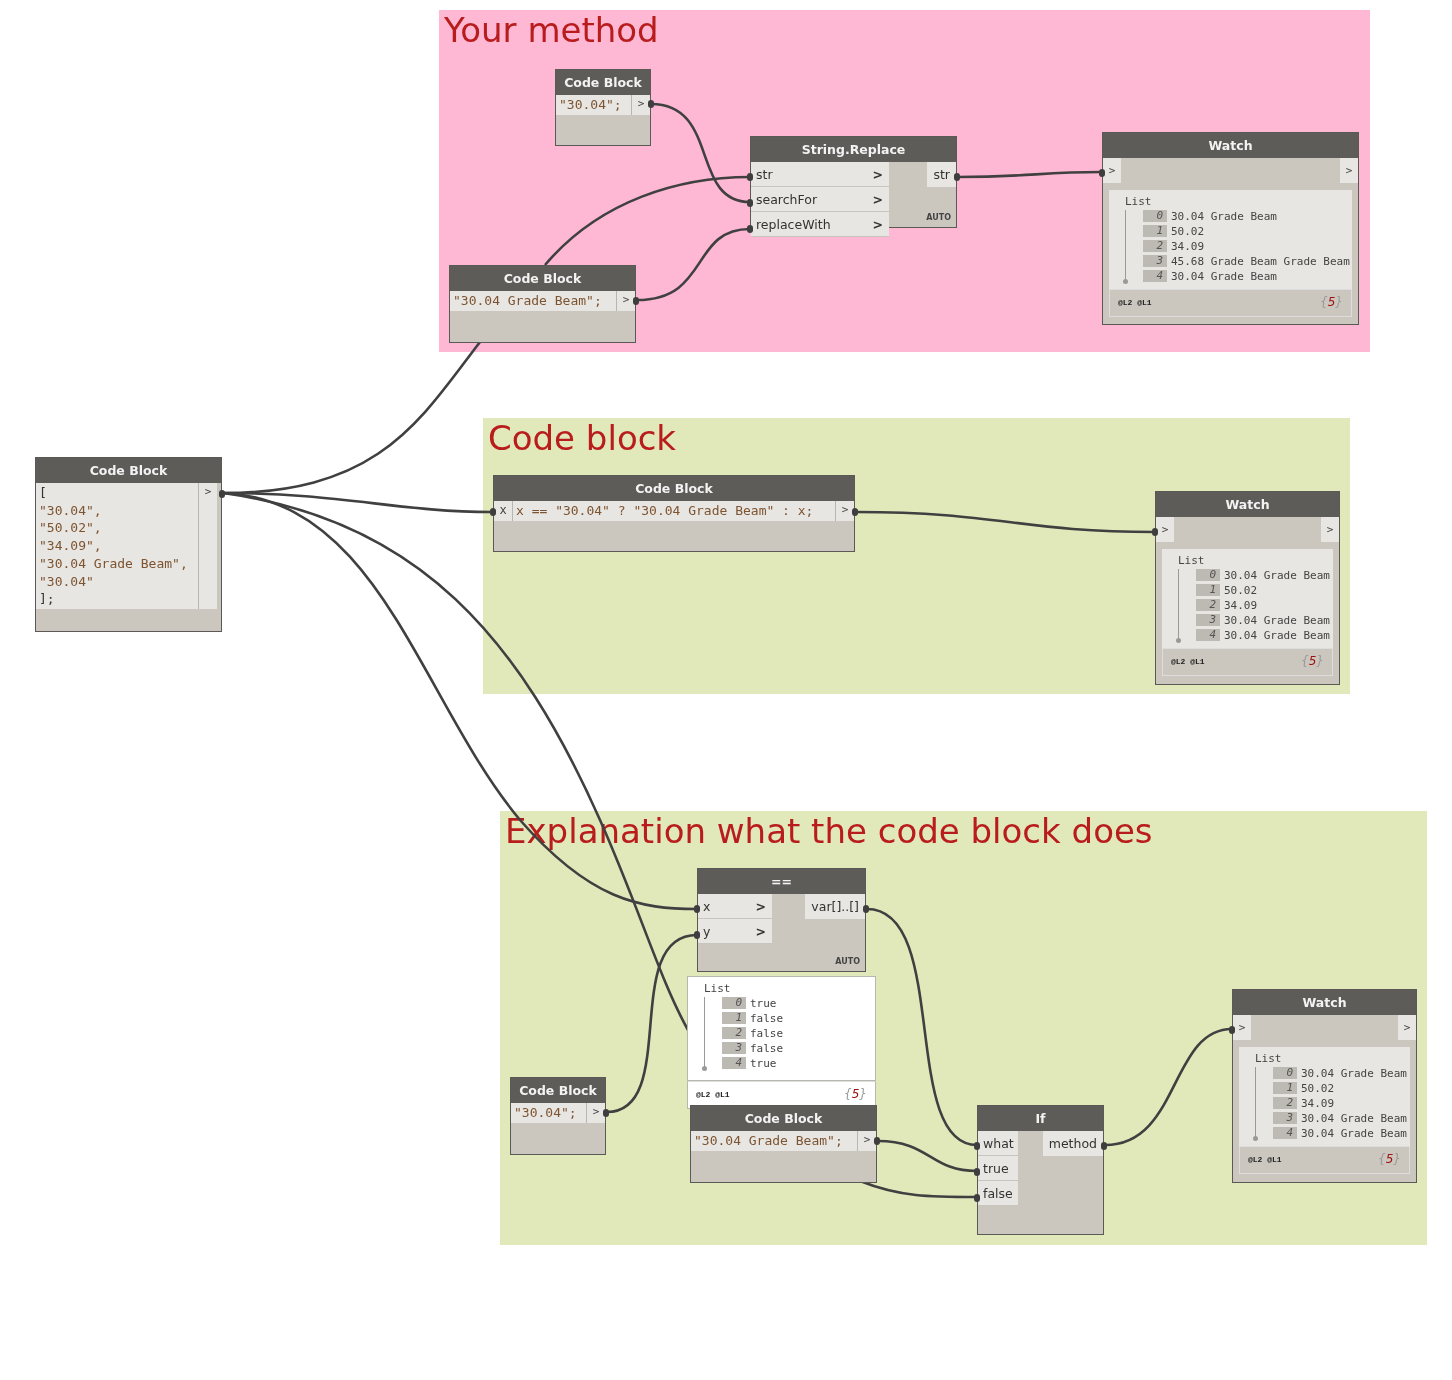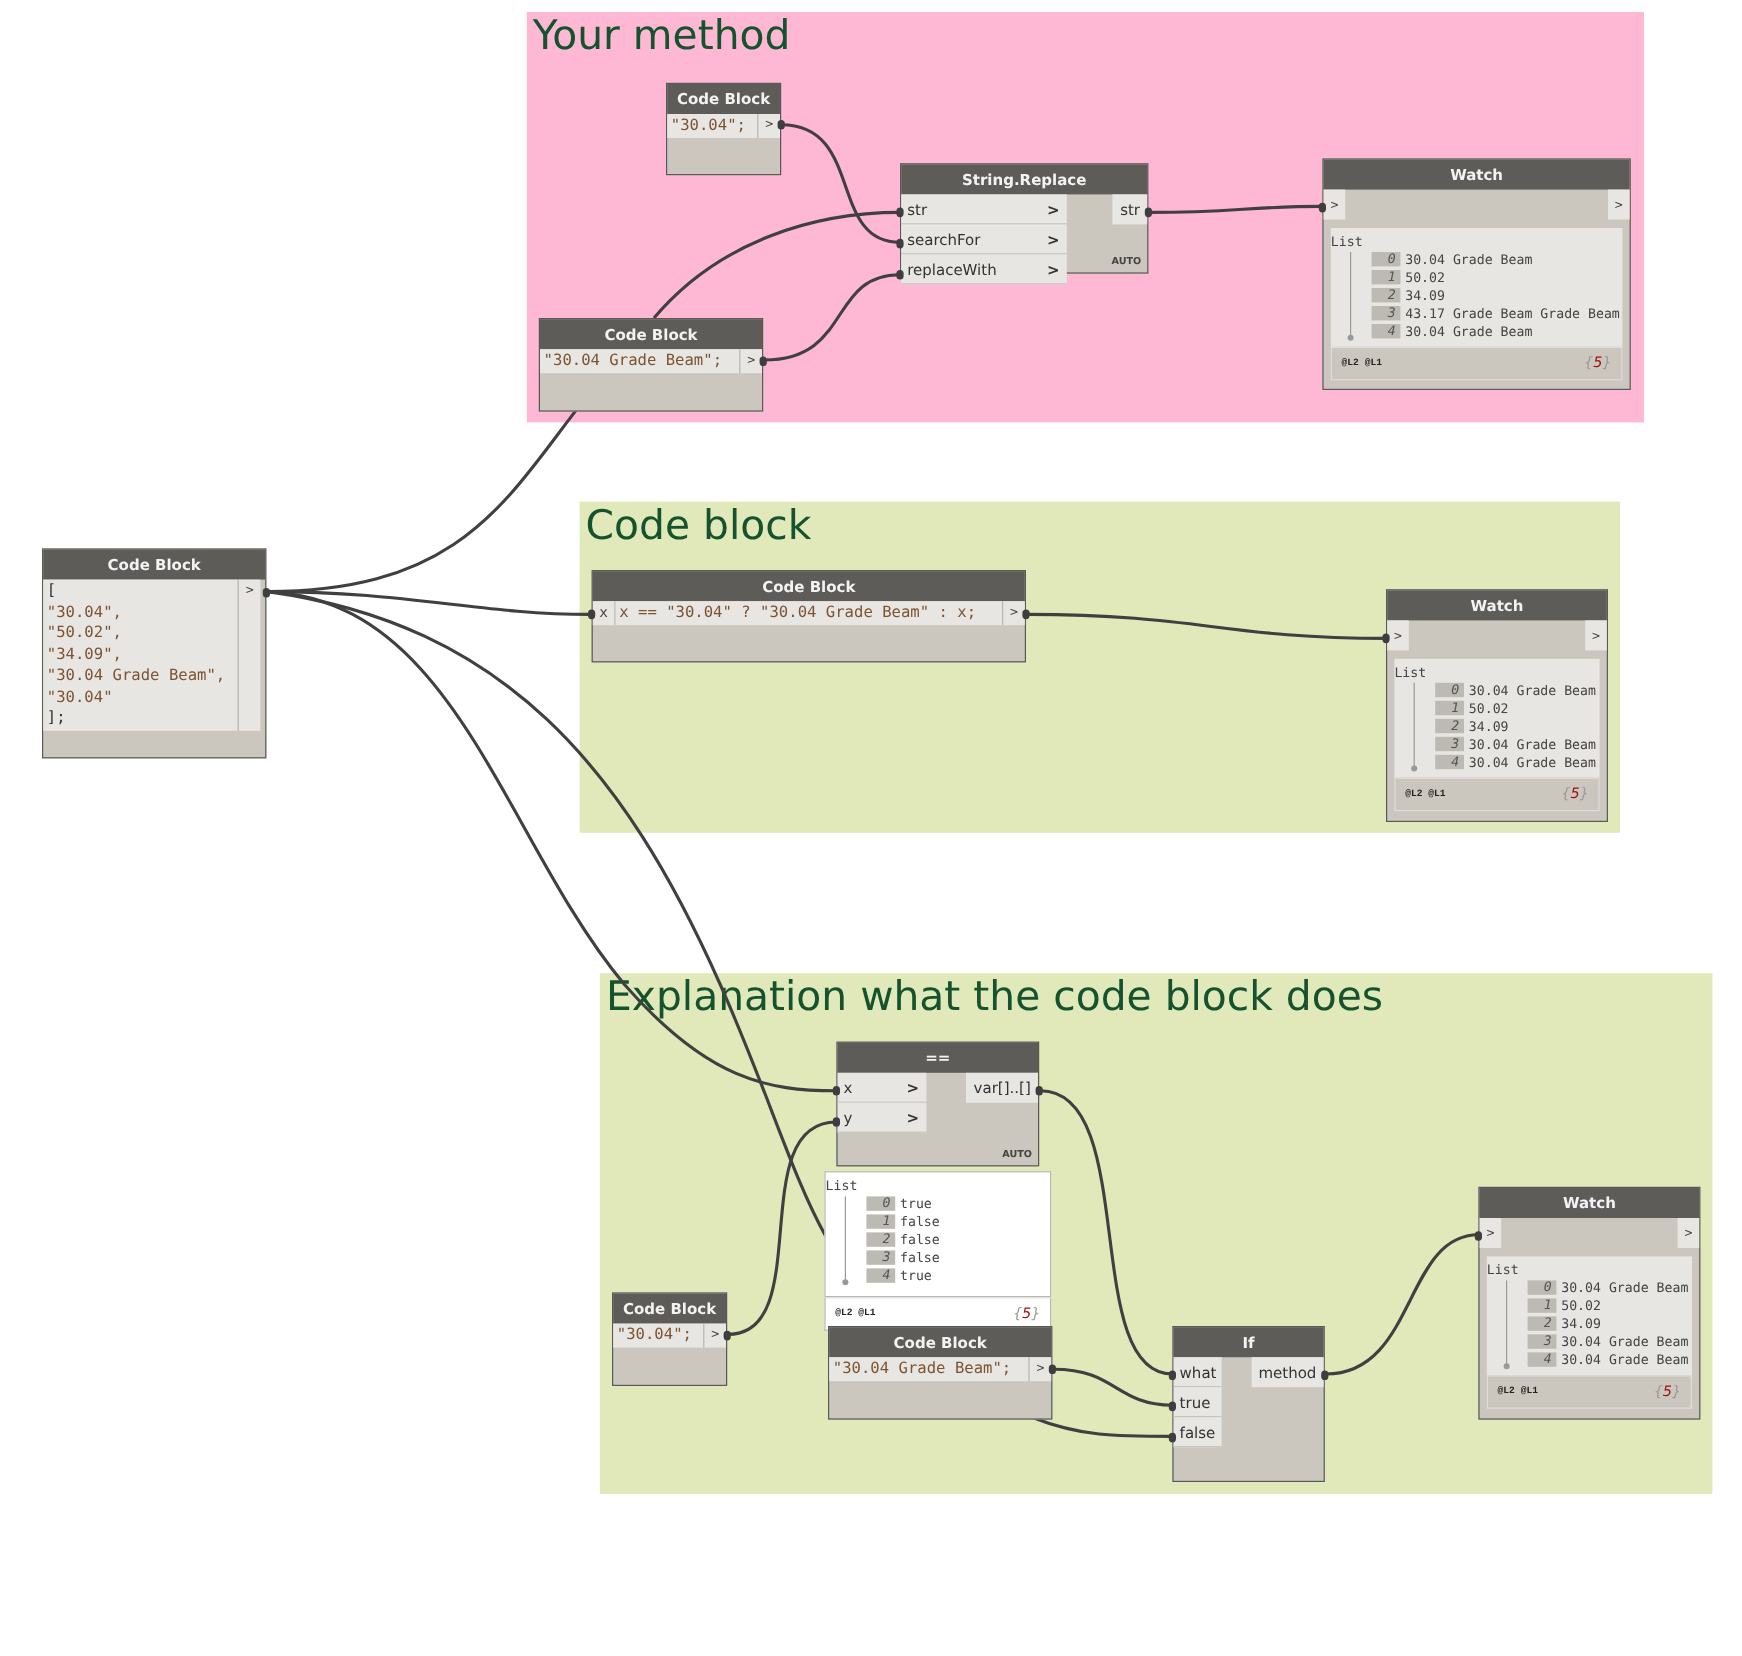--- a/index.html
+++ b/index.html
@@ -1,37 +1,37 @@
 <!DOCTYPE html>
 <html><head>
 <meta charset="utf-8">
 <style>
   html, body { margin:0; padding:0; background:#ffffff; }
   body { width:1452px; height:1380px; position:relative; overflow:hidden; font-family:"DejaVu Sans", sans-serif; }
   .group { position:absolute; }
-  .group-title { position:absolute; left:5px; top:0; font-size:34px; color:#14532d; font-family:"DejaVu Sans", sans-serif; white-space:nowrap; }
+  .group-title { position:absolute; left:5px; top:0; font-size:34px; color:#b91c1c; font-family:"DejaVu Sans", sans-serif; white-space:nowrap; }
   #wires { position:absolute; left:0; top:0; width:1452px; height:1380px; z-index:1; pointer-events:none; }
   .node { position:absolute; background:#cbc7bf; border:1px solid #5a5956; z-index:2; box-sizing:border-box; }
   .node-header { background:#5e5c59; color:#f3f3f3; font-size:12.5px; font-weight:bold; text-align:center; height:25px; line-height:25px; font-family:"DejaVu Sans", sans-serif; }
   .code-row { display:flex; align-items:stretch; }
   .code-text { background:#e8e6e2; color:#7d5431; font-family:"DejaVu Sans Mono", monospace; font-size:13px; padding:1px 3px; white-space:pre; line-height:18px; }
   .port-btn { background:#e8e6e2; border-left:1px solid #b9b6b0; color:#444; font-family:"DejaVu Sans Mono", monospace; font-size:11px; width:18px; text-align:center; line-height:18px; }
   .in-port { background:#e8e6e2; border-right:1px solid #b9b6b0; color:#444; font-family:"DejaVu Sans Mono", monospace; font-size:12px; width:18px; text-align:center; line-height:18px; }
   .dot { position:absolute; width:6px; height:8px; background:#3e3e3e; border-radius:3px; }
   .ports-in { position:absolute; left:0; top:25px; }
   .port-in { width:138px; height:25px; background:#e8e6e2; border-bottom:1px solid #c8c5bf; font-size:12.5px; color:#333; line-height:25px; padding-left:5px; box-sizing:border-box; position:relative; }
   .port-in .chev { position:absolute; right:6px; top:0; font-weight:bold; color:#333; }
   .port-out { position:absolute; right:0; height:25px; background:#e8e6e2; font-size:12.5px; color:#333; line-height:25px; padding:0 6px; }
   .auto { position:absolute; right:5px; bottom:5px; font-size:8px; font-weight:bold; color:#444; }
   .watch-io { height:25px; position:relative; }
   .watch-io .l { position:absolute; left:0; top:0; width:18px; height:25px; background:#e8e6e2; font-family:"DejaVu Sans Mono", monospace; font-size:11px; text-align:center; line-height:25px; color:#444; }
   .watch-io .r { position:absolute; right:0; top:0; width:18px; height:25px; background:#e8e6e2; font-family:"DejaVu Sans Mono", monospace; font-size:11px; text-align:center; line-height:25px; color:#444; }
   .preview { background:#e8e6e2; margin:7px 6px 0 6px; padding:5px 0 6px 0; position:relative; font-family:"DejaVu Sans Mono", monospace; font-size:11px; color:#444; }
   .preview.white { background:#ffffff; margin:0; border:1px solid #b9b6b0; }
-  .preview .list-label { line-height:14px; }
+  .preview .list-label { padding-left:16px; line-height:14px; }
   .preview .vline { position:absolute; left:16px; top:20px; width:1px; background:#999; }
   .preview .vdot { position:absolute; left:14px; width:5px; height:5px; border-radius:3px; background:#999; }
   .pitem { display:flex; line-height:15px; padding-left:34px; }
   .pidx { background:#bdbab4; color:#555; width:20px; text-align:right; padding-right:4px; margin-right:4px; font-style:italic; height:12px; line-height:12px; margin-top:1px; }
   .pfooter { margin:0 6px 0 6px; border:1px solid #ddd; height:26px; position:relative; font-size:8px; font-weight:bold; color:#222; font-family:"DejaVu Sans", sans-serif; }
   .pfooter.white { background:#fff; margin:0; border:1px solid #b9b6b0; border-top:1px solid #ddd; }
   .pfooter .lv { position:absolute; left:8px; top:8px;font-family:Liberation Mono, monospace; }
   .pfooter .cnt { position:absolute; right:8px; top:5px; font-size:12px; font-style:italic; color:#999; font-weight:normal; }
   .pfooter .cnt span { color:#a01010; }
 </style>
@@ -123,21 +123,21 @@
       <div class="pitem">
         <span class="pidx">1</span>
         <span>50.02</span>
       </div>
       <div class="pitem">
         <span class="pidx">2</span>
         <span>34.09</span>
       </div>
       <div class="pitem">
         <span class="pidx">3</span>
-        <span>43.17 Grade Beam Grade Beam</span>
+        <span>45.68 Grade Beam Grade Beam</span>
       </div>
       <div class="pitem">
         <span class="pidx">4</span>
         <span>30.04 Grade Beam</span>
       </div>
       <div class="vline" style="height: 71px;"></div>
       <div class="vdot" style="top: 89px;"></div>
     </div>
   <div class="pfooter">
     <span class="lv">@L2 @L1</span>

